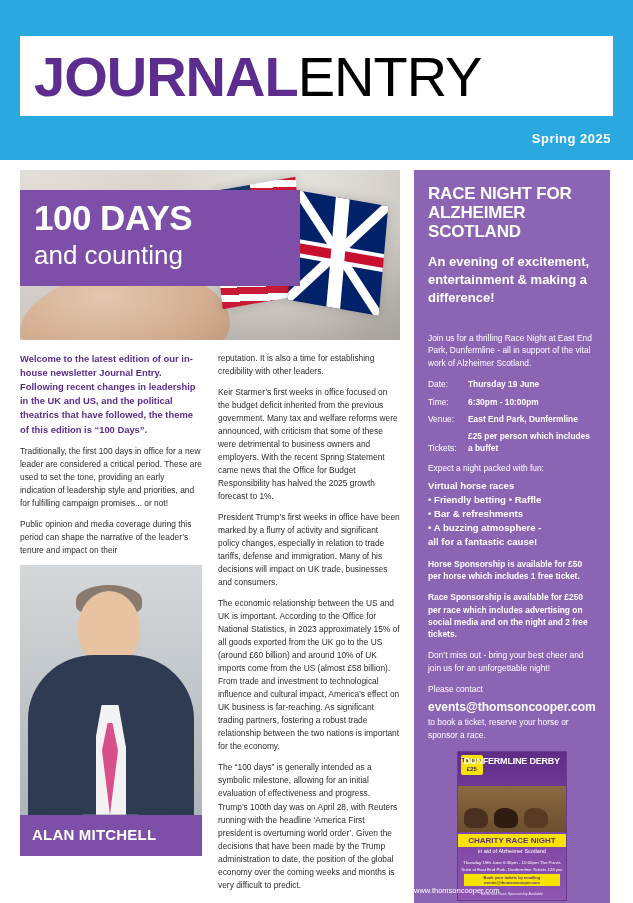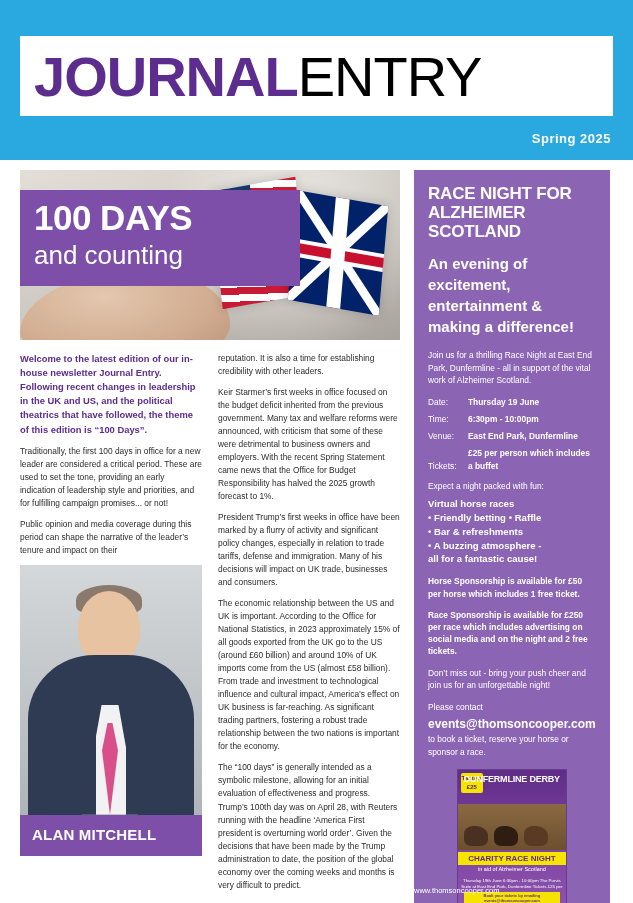--- a/index.html
+++ b/index.html
@@ -284,24 +284,24 @@
 
   
   .rn-title {
     font-size: 17px;
     font-weight: bold;
     line-height: 1.12;
     letter-spacing: -0.2px;
     margin-bottom: 12px;
   }
   .rn-sub {
-    font-size: 15px;
+    font-size: 13px;
     font-weight: bold;
     line-height: 1.4;
-    margin-bottom: 12px;
+    margin-bottom: 24px;
   }
   .rn-p {
     font-size: 8.4px;
     line-height: 1.5;
     margin-bottom: 9px;
   }
   .rn-row {
     font-size: 8.4px;
     line-height: 1.45;
     margin-bottom: 5px;
@@ -481,21 +481,21 @@
     <div class="rn-list">
       <div>Virtual horse races</div>
       <div>• Friendly betting • Raffle</div>
       <div>• Bar &amp; refreshments</div>
       <div>• A buzzing atmosphere -</div>
       <div>all for a fantastic cause!</div>
     </div>
 
     <div class="rn-bold">Horse Sponsorship is available for £50 per horse which includes 1 free ticket.</div>
     <div class="rn-bold">Race Sponsorship is available for £250 per race which includes advertising on social media and on the night and 2 free tickets.</div>
-    <div class="rn-p">Don’t miss out - bring your push cheer and join us for an unforgettable night!</div>
+    <div class="rn-p">Don’t miss out - bring your best cheer and join us for an unforgettable night!</div>
 
     <div class="rn-contact">Please contact</div>
     <div class="rn-email">events@thomsoncooper.com</div>
     <div class="rn-contact">to book a ticket, reserve your horse or sponsor a race.</div>
 
     <div class="poster">
       <div class="poster-ticket">Tickets £25</div>
       <div class="poster-top">DUNFERMLINE DERBY</div>
       <div class="poster-horses">
         <div class="horse h1"></div>

